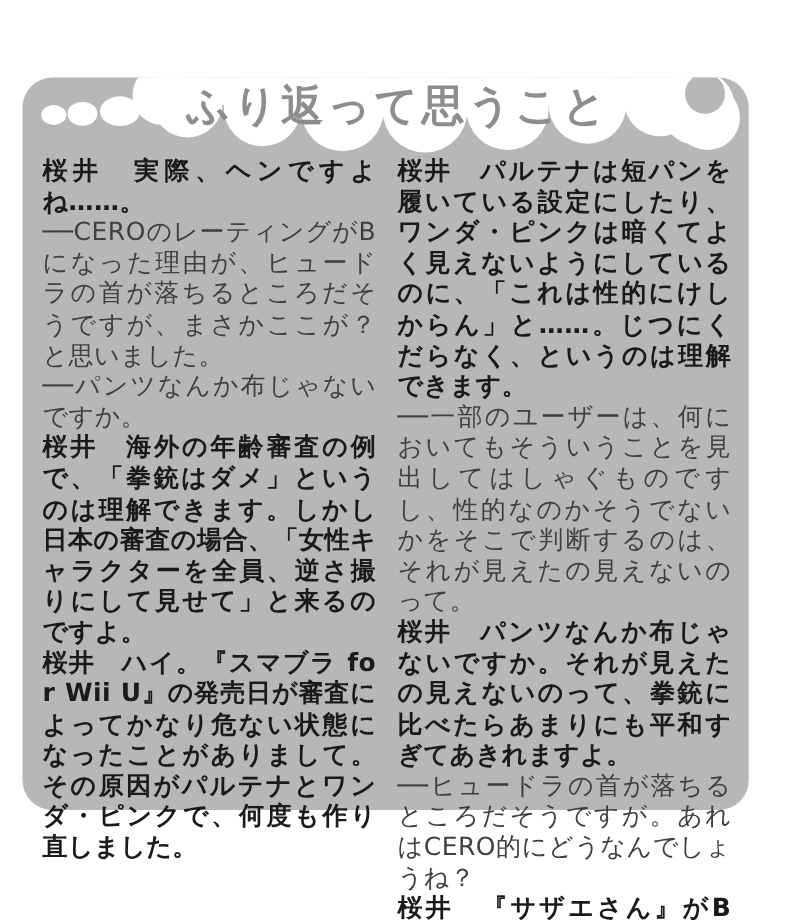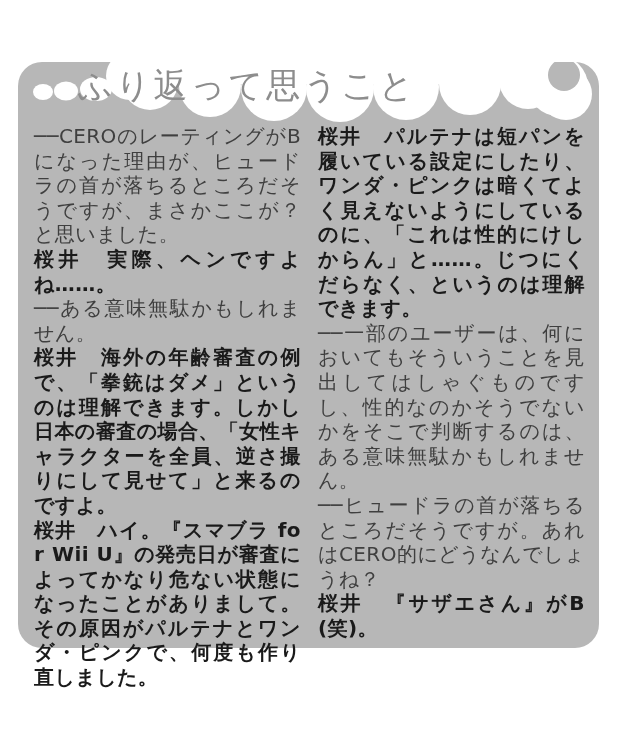--- a/index.html
+++ b/index.html
@@ -33,24 +33,24 @@
     position: absolute;
     top: 0; left: 0;
     width: 581px; height: 110px;
     pointer-events: none;
   }
   .white-fill { fill: #ffffff; }
   .panel-fill { fill: var(--panel-bg); }
   .page-title {
     position: absolute;
     top: 4px; left: 60px; right: 40px;
-    text-align: left;
+    text-align: center;
     font-size: 34px;
     line-height: 38px;
-    font-weight: 400;
+    font-weight: 700;
     letter-spacing: 3px;
     color: var(--title-color);
     white-space: nowrap;
   }
   .columns {
     position: absolute;
     top: 62px; left: 16px; right: 14px; bottom: 6px;
     display: flex;
     gap: 17px;
   }
@@ -101,28 +101,29 @@
         <circle class="white-fill" cx="548" cy="32" r="26"></circle>
       </g>
 
       <circle class="panel-fill" cx="546" cy="13" r="16"></circle>
     </svg>
 
     <div class="page-title">ふり返って思うこと</div>
 
     <div class="columns">
       <div class="col">
+          <p class="para sakurai">桜井　実際、ヘンですよね……。</p>
           <p class="para interviewer">──CEROのレーティングがBになった理由が、ヒュードラの首が落ちるところだそうですが、まさかここが？　と思いました。</p>
-          <p class="para sakurai">桜井　実際、ヘンですよね……。</p>
-          <p class="para interviewer">──ある意味無駄かもしれません。</p>
+          <p class="para interviewer">──パンツなんか布じゃないですか。</p>
           <p class="para sakurai">桜井　海外の年齢審査の例で、「拳銃はダメ」というのは理解できます。しかし日本の審査の場合、「女性キャラクターを全員、逆さ撮りにして見せて」と来るのですよ。</p>
           <p class="para sakurai">桜井　ハイ。『スマブラ for Wii U』の発売日が審査によってかなり危ない状態になったことがありまして。その原因がパルテナとワンダ・ピンクで、何度も作り直しました。</p>
         </div>
       <div class="col">
           <p class="para sakurai">桜井　パルテナは短パンを履いている設定にしたり、ワンダ・ピンクは暗くてよく見えないようにしているのに、「これは性的にけしからん」と……。じつにくだらなく、というのは理解できます。</p>
-          <p class="para interviewer">──一部のユーザーは、何においてもそういうことを見出してはしゃぐものですし、性的なのかそうでないかをそこで判断するのは、ある意味無駄かもしれません。</p>
+          <p class="para interviewer">──一部のユーザーは、何においてもそういうことを見出してはしゃぐものですし、性的なのかそうでないかをそこで判断するのは、それが見えたの見えないのって。</p>
+          <p class="para sakurai">桜井　パンツなんか布じゃないですか。それが見えたの見えないのって、拳銃に比べたらあまりにも平和すぎてあきれますよ。</p>
           <p class="para interviewer">──ヒュードラの首が落ちるところだそうですが。あれはCERO的にどうなんでしょうね？</p>
           <p class="para sakurai">桜井　『サザエさん』がB(笑)。</p>
         </div>
     </div>
 
   </div>
 </div>
 
 </body></html>

